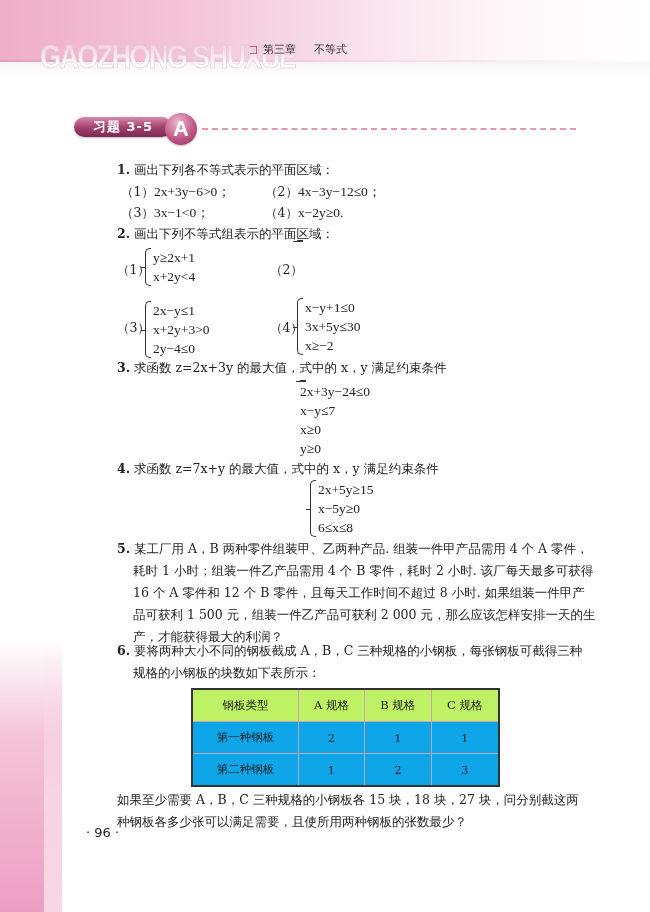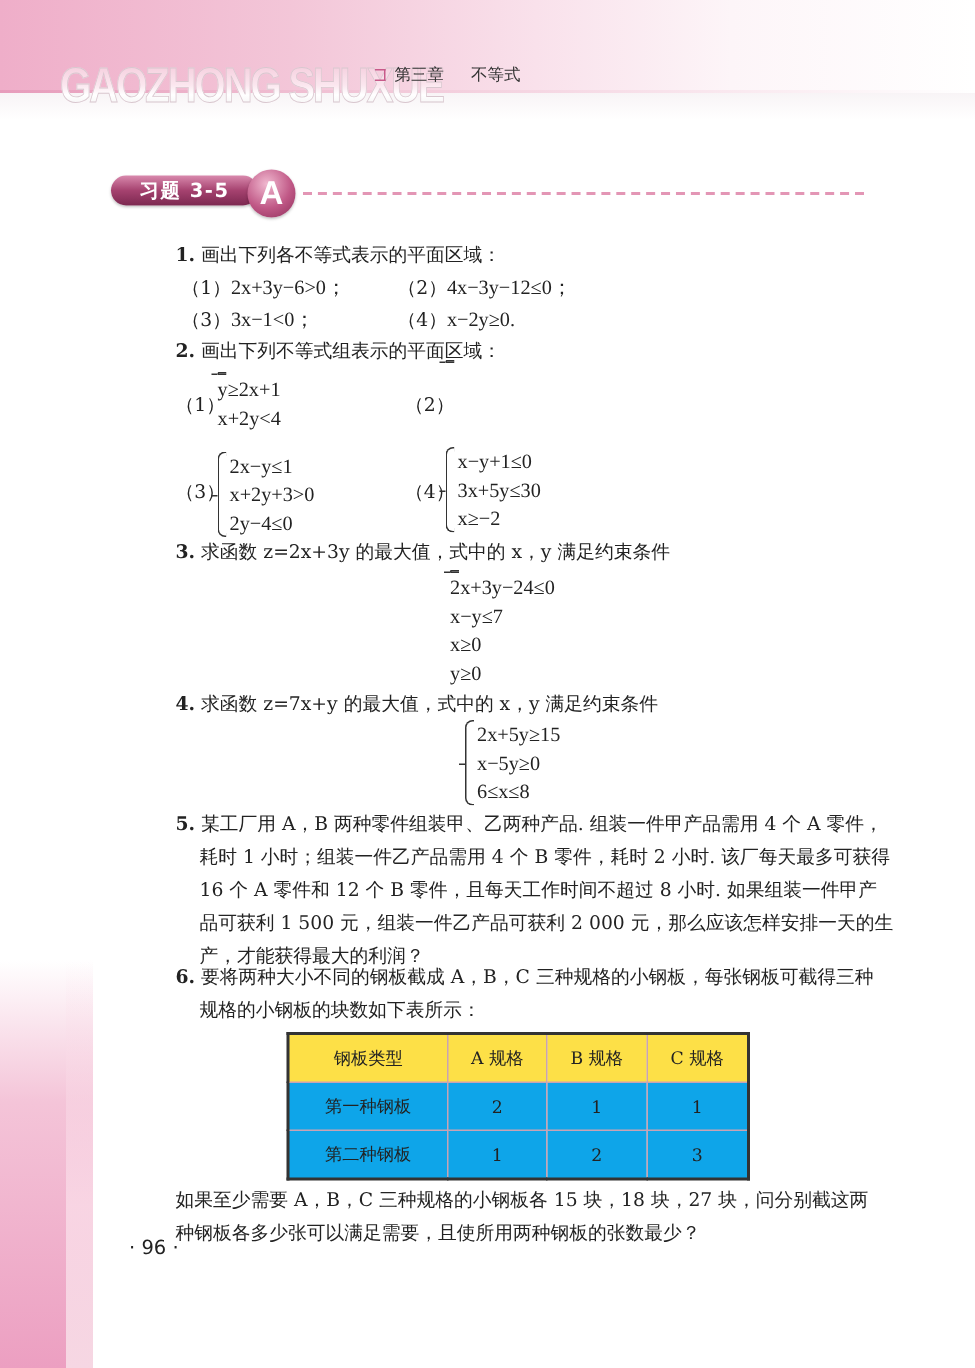--- a/index.html
+++ b/index.html
@@ -81,21 +81,21 @@
   .lines { display: flex; flex-direction: column; }
   .lines span { font-family: "Liberation Serif", serif; font-size: 13.5px; line-height: 19px; white-space: nowrap; }
   .label { position: absolute; font-size: 12.5px; }
   table.steel {
     position: absolute; left: 191px; top: 688px; width: 309px; border-collapse: collapse;
     border: 2px solid #333; font-size: 11.5px;
   }
   table.steel td, table.steel th {
     border: 1px solid #c9a3b4; height: 29px; text-align: center; font-weight: normal;
   }
-  table.steel th { background: #fde047; }
+  table.steel th { background: #bef264; }
   table.steel td { background: #0ea5e9; }
   .page-number {
     position: absolute; left: 86px; top: 825px; font-family: "DejaVu Sans", sans-serif; font-size: 13px;
   }
 </style>
 </head>
 <body>
 
 <div class="header-band"></div>
 <div class="header-line"></div>
@@ -130,21 +130,21 @@
 <div class="txt" style="left:265px;top:205px;text-align:center;">
   <span>（4）</span><span class="math">x−2y≥0.</span>
 </div>
 
 <div class="txt" style="left:117px;top:226px;">
   <span class="num">2.</span>
   <span>画出下列不等式组表示的平面区域：</span>
 </div>
 
 <span class="label" style="left:117px;top:262px;">（1）</span>
-<div class="sys" style="left:145px;top:248px;flex-direction:column;">
+<div class="sys" style="left:145px;top:248px;">
   <div class="brace"></div>
   <div class="lines">
     <span>y≥2x+1</span>
     <span>x+2y&lt;4</span>
   </div>
 </div>
 
 <span class="label" style="left:270px;top:262px;">（2）</span>
 <div class="sys" style="left:297px;top:240px;">
   <div class="brace"></div>

